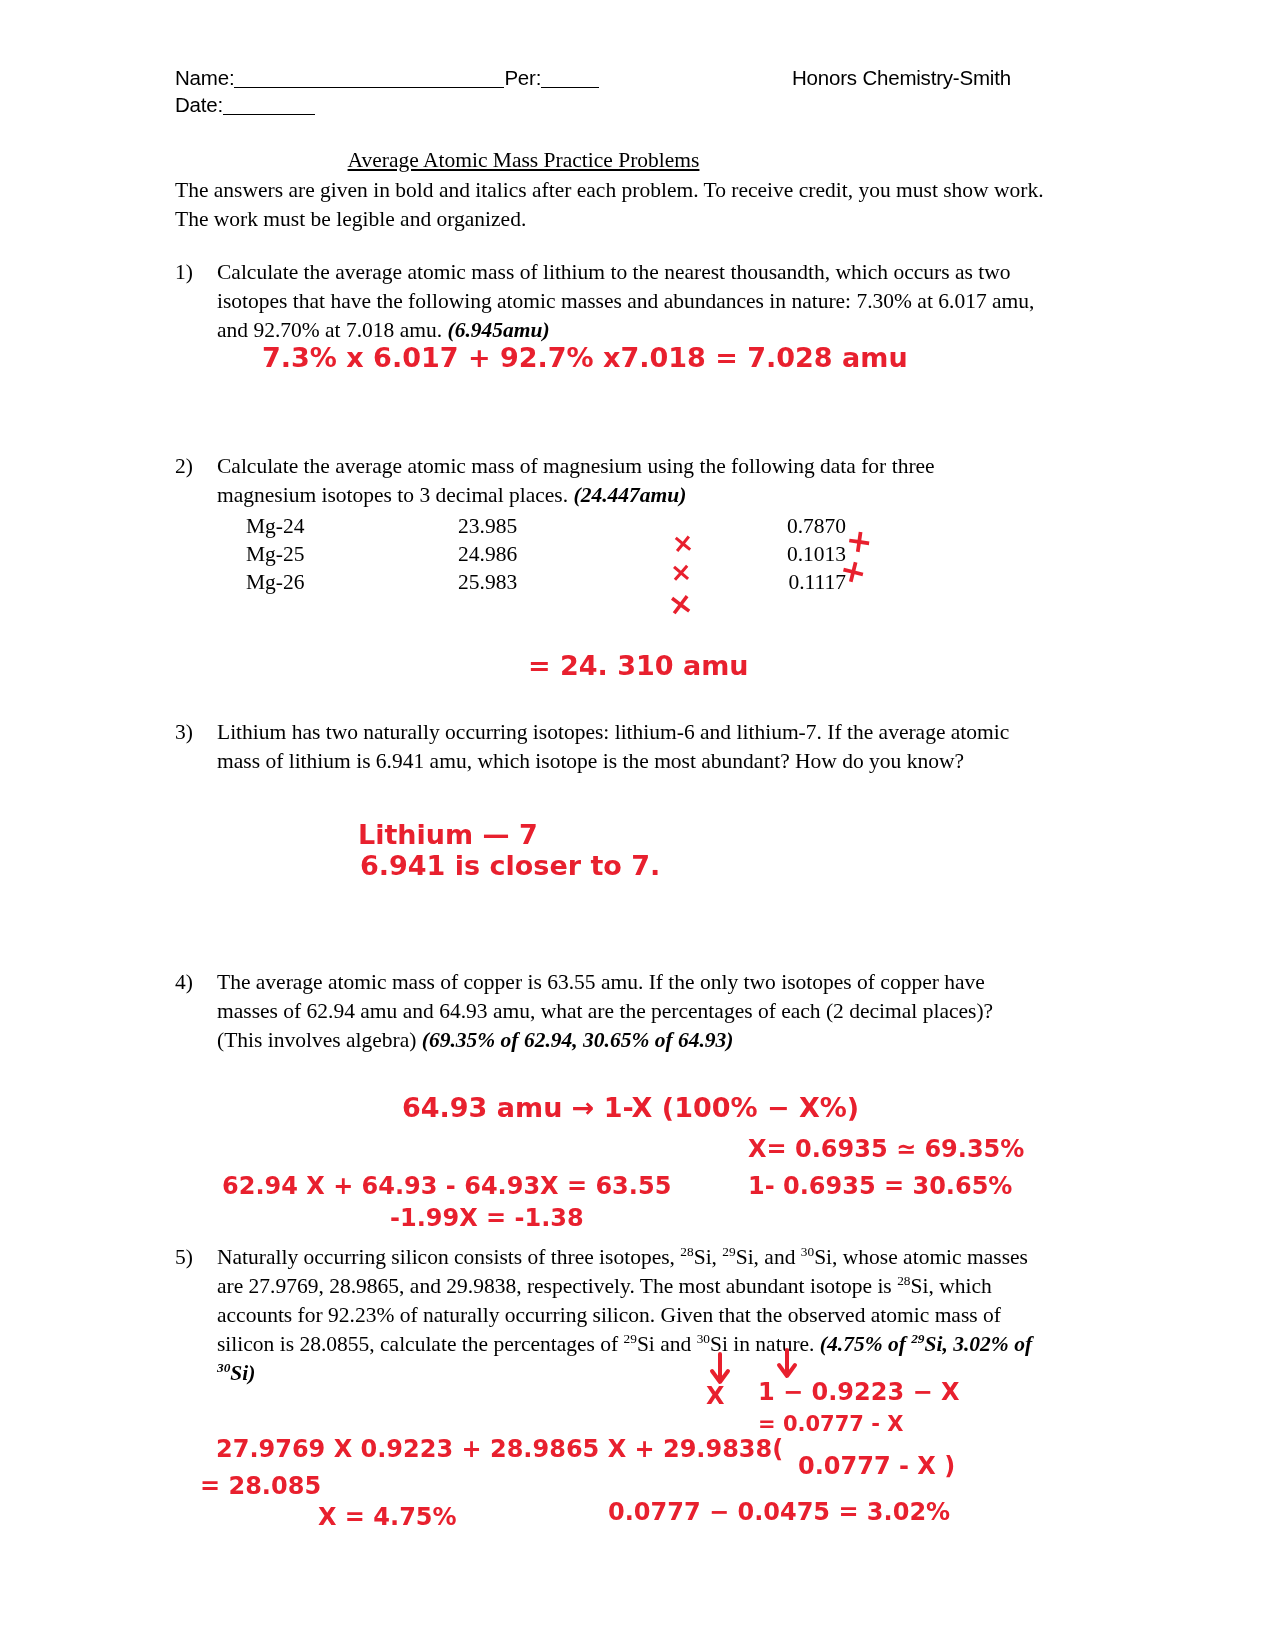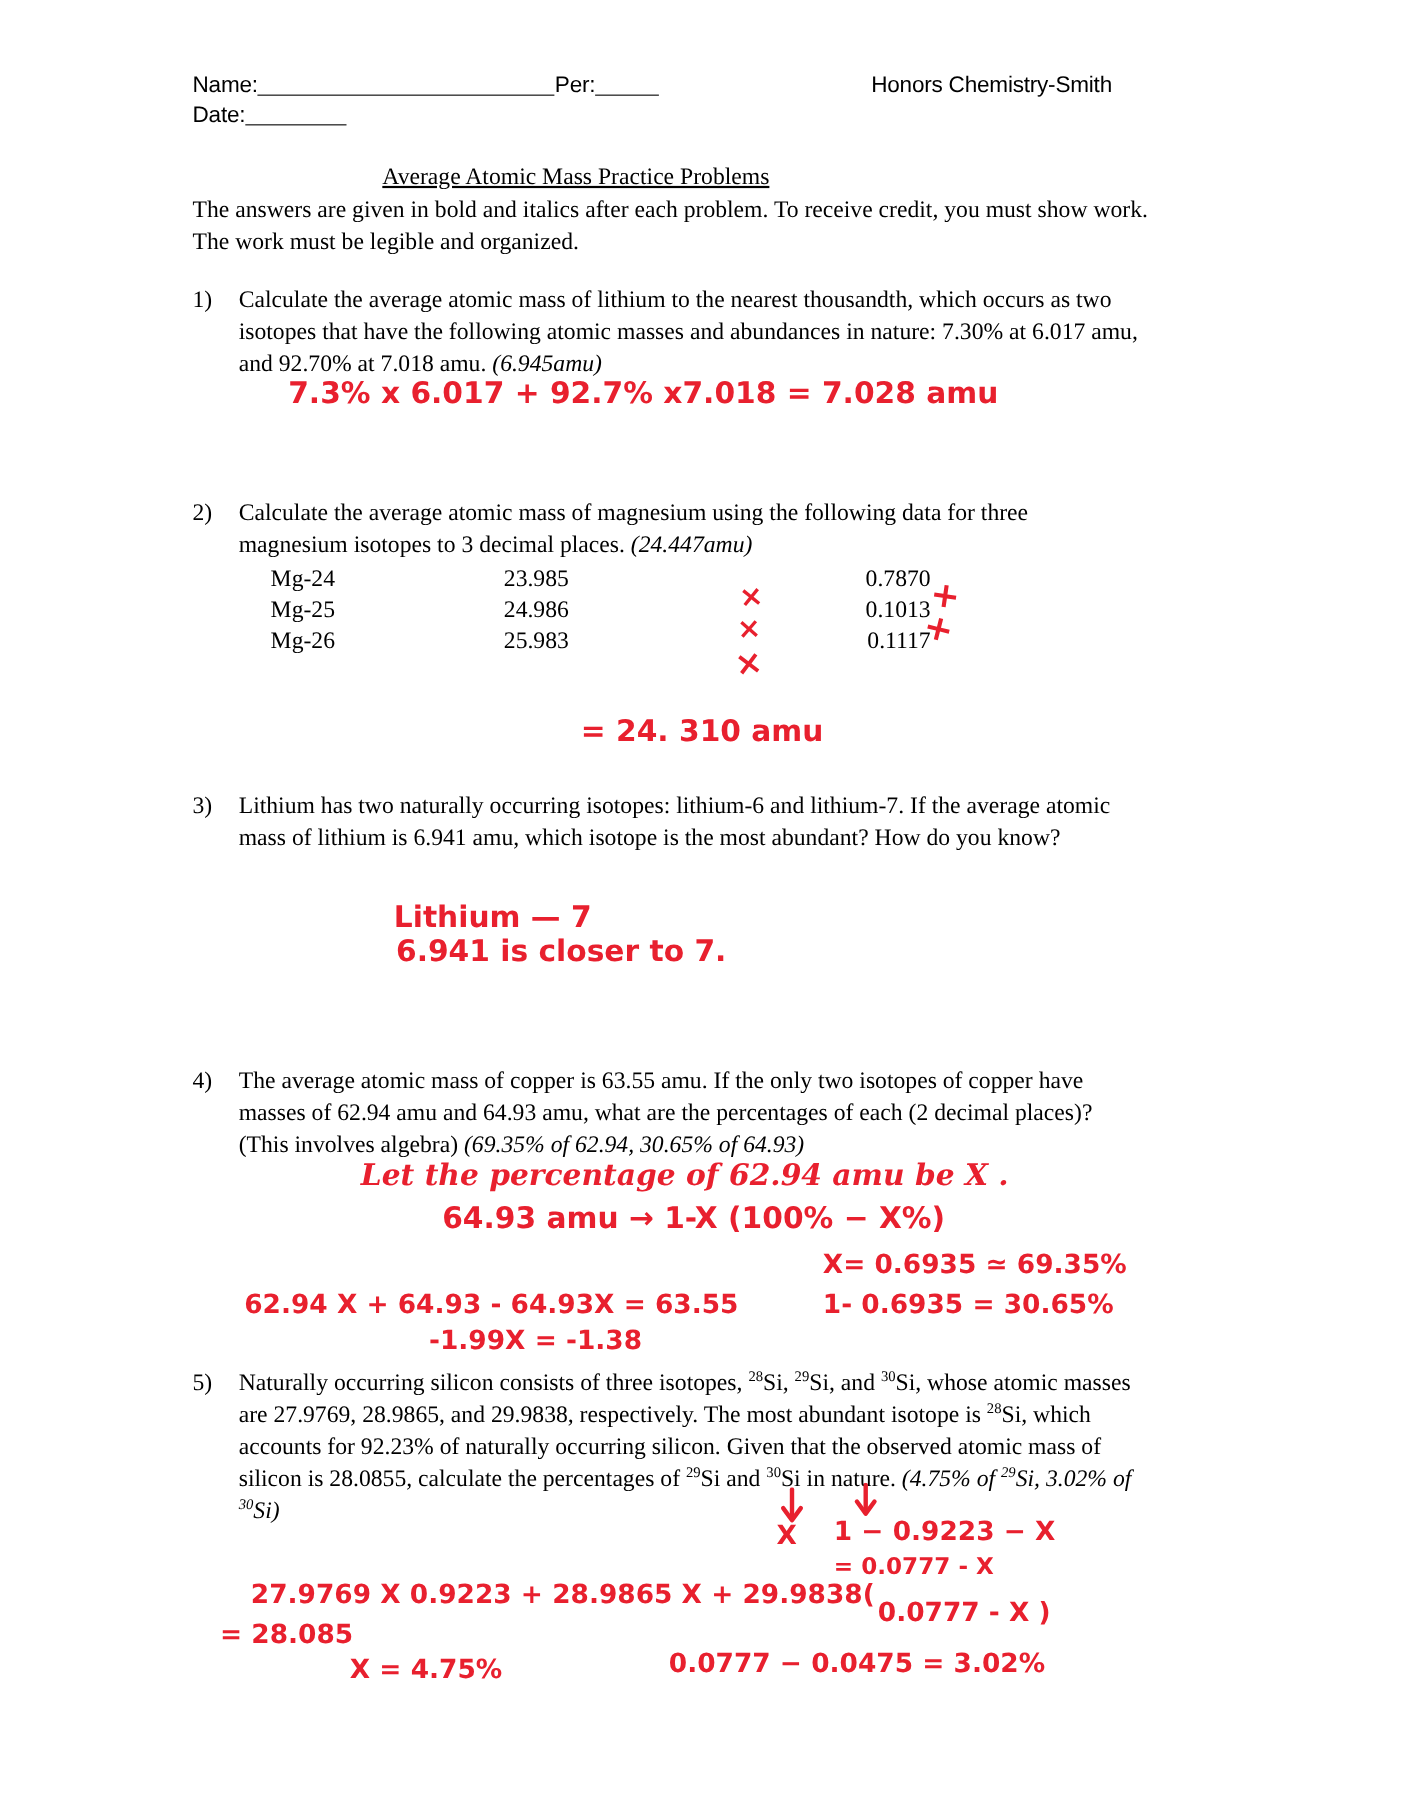--- a/index.html
+++ b/index.html
@@ -66,21 +66,21 @@
   }
   .prob .num {
     position: absolute;
     left: 0;
     top: 0;
     width: 34px;
   }
   .prob .body {
     margin-left: 42px;
   }
-  b.ans { font-weight: normal; font-style: italic; }
+  b.ans { font-weight: bold; font-style: italic; }
   sup.iso { font-size: 0.62em; vertical-align: 0.62em; line-height: 0; }
 
   
   .iso-table {
     position: absolute;
     left: 246px;
     top: 512px;
     width: 640px;
     font-size: 21.5px;
     line-height: 28px;
@@ -180,21 +180,20 @@
     <span class="num">3)</span>
     <div class="body">Lithium has two naturally occurring isotopes: lithium-6 and lithium-7.  If the average atomic mass of lithium is 6.941 amu, which isotope is the most abundant?  How do you know?</div>
   </div>
   <div class="hw hw-lg" style="left:358px; top:806px;margin-top:13px;">Lithium — 7</div>
   <div class="hw hw-lg" style="left:360px; top:850px;">6.941  is  closer  to   7.</div>
 
   <div class="prob" style="top:968px;">
     <span class="num">4)</span>
     <div class="body"><span>The average atomic mass of copper is 63.55 amu.  If the only two isotopes of copper have masses of 62.94 amu and 64.93 amu, what are the percentages of each (2 decimal places)? (This involves algebra) </span><b class="ans">(69.35% of 62.94, 30.65% of 64.93)</b></div>
   </div>
-  <div class="hw hw-lg hw-cursive" style="left:328px; top:1053px;">Let  the  percentage of  62.94 amu  be  X .</div>
   <div class="hw hw-lg" style="left:402px; top:1092px;">64.93 amu →   1-X  (100% − X%)</div>
   <div class="hw hw-md" style="left:222px; top:1172px;">62.94 X + 64.93 - 64.93X  = 63.55</div>
   <div class="hw hw-md" style="left:390px; top:1204px;">-1.99X   = -1.38</div>
   <div class="hw hw-md" style="left:748px; top:1135px;">X= 0.6935 ≃ 69.35%</div>
   <div class="hw hw-md" style="left:748px; top:1172px;">1-  0.6935 = 30.65%</div>
 
   <div class="prob" style="top:1243px; width:880px;">
     <span class="num">5)</span>
     <div class="body"><span>Naturally occurring silicon consists of three isotopes, </span><sup class="iso">28</sup><span>Si, </span><sup class="iso">29</sup><span>Si, and </span><sup class="iso">30</sup><span>Si, whose atomic masses are 27.9769, 28.9865, and 29.9838, respectively. The most abundant isotope is </span><sup class="iso">28</sup><span>Si, which accounts for 92.23% of naturally occurring silicon. Given that the observed atomic mass of silicon is 28.0855, calculate the percentages of </span><sup class="iso">29</sup><span>Si and </span><sup class="iso">30</sup><span>Si in nature. </span><b class="ans">(4.75% of </b><b class="ans"><sup class="iso">29</sup></b><b class="ans">Si, </b><b class="ans">3.02% of </b><b class="ans"><sup class="iso">30</sup></b><b class="ans">Si)</b></div>
   </div>
@@ -204,19 +203,19 @@
     <path d="M4 19 L12 30 L20 19" stroke="#e8202e" stroke-width="4" fill="none" stroke-linecap="round" stroke-linejoin="round"></path>
   </svg>
   <svg style="position:absolute; left:775px; top:1348px;" width="40" height="36" viewBox="0 0 40 36">
     <path d="M12 2 L12 24" stroke="#e8202e" stroke-width="4" fill="none" stroke-linecap="round"></path>
     <path d="M4 17 L12 28 L20 17" stroke="#e8202e" stroke-width="4" fill="none" stroke-linecap="round" stroke-linejoin="round"></path>
   </svg>
 
   <div class="hw hw-md" style="left:706px; top:1382px;">X</div>
   <div class="hw hw-md" style="left:758px; top:1378px;">1 − 0.9223 − X</div>
   <div class="hw hw-sm" style="left:758px; top:1412px;">= 0.0777 - X</div>
-  <div class="hw hw-md" style="left:228px; top:1435px;text-align:center;">27.9769 X 0.9223  +  28.9865 X  + 29.9838(</div>
+  <div class="hw hw-md" style="left:216px; top:1435px;text-align:center;">27.9769 X 0.9223  +  28.9865 X  + 29.9838(</div>
   <div class="hw hw-md" style="left:798px; top:1452px;">0.0777 - X )</div>
   <div class="hw hw-md" style="left:200px; top:1472px;">=  28.085</div>
   <div class="hw hw-md" style="left:318px; top:1503px;">X =  4.75%</div>
   <div class="hw hw-md" style="left:608px; top:1498px;">0.0777 − 0.0475  = 3.02%</div>
 
 </div>
 
 </body></html>

